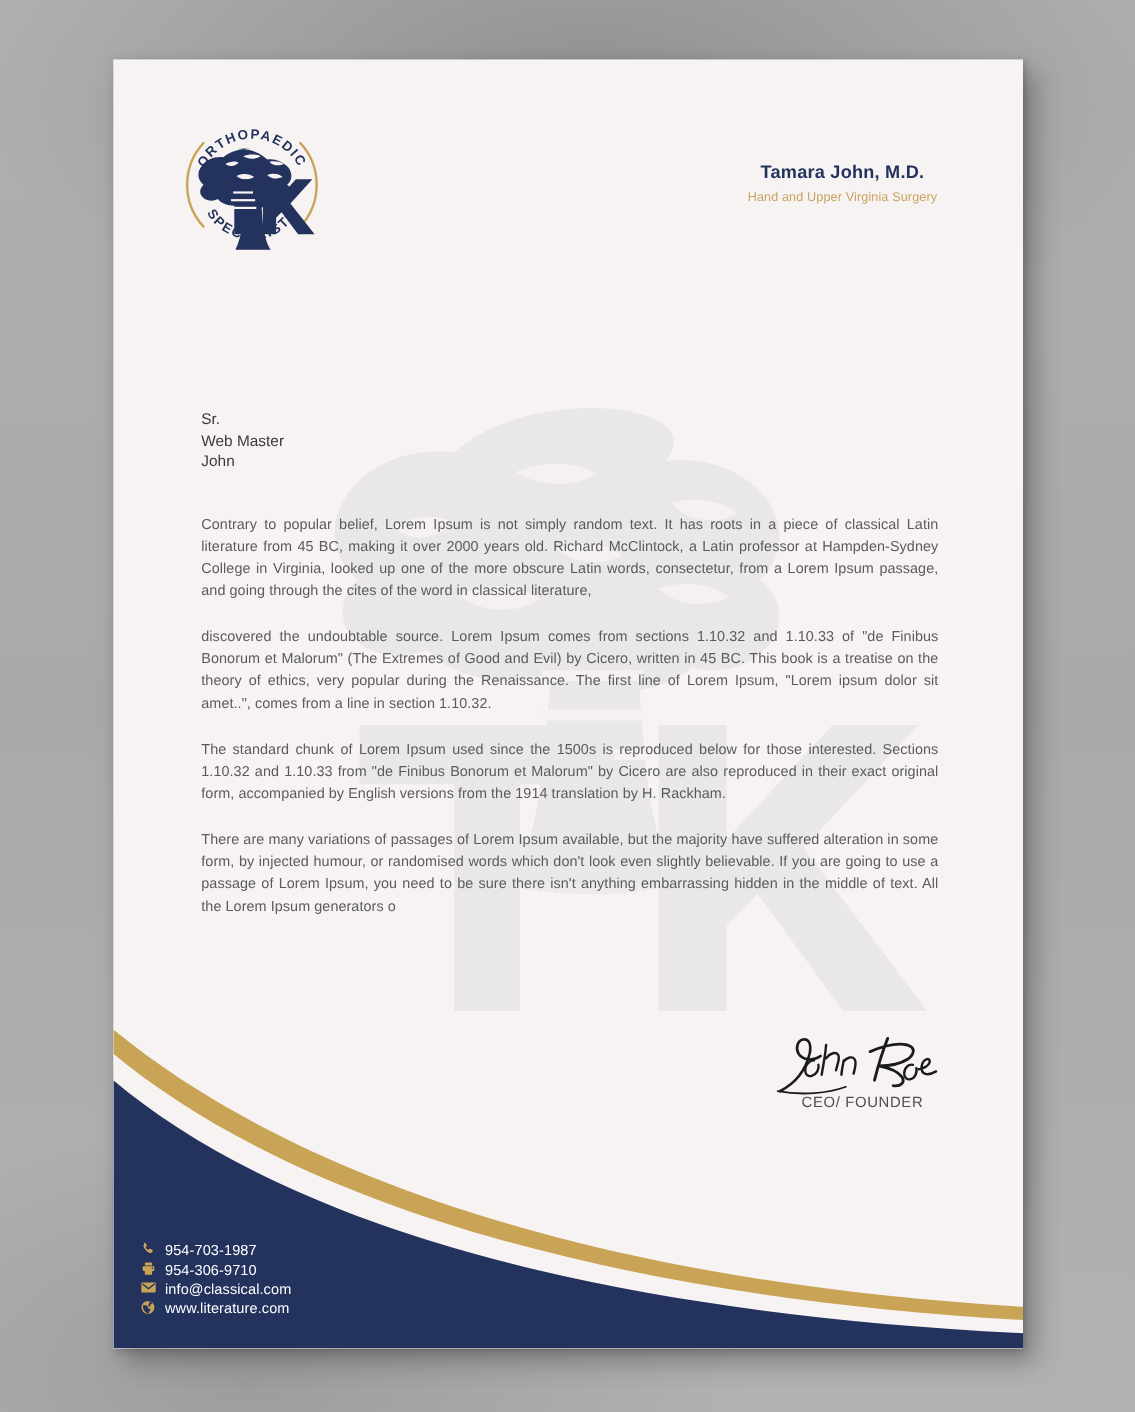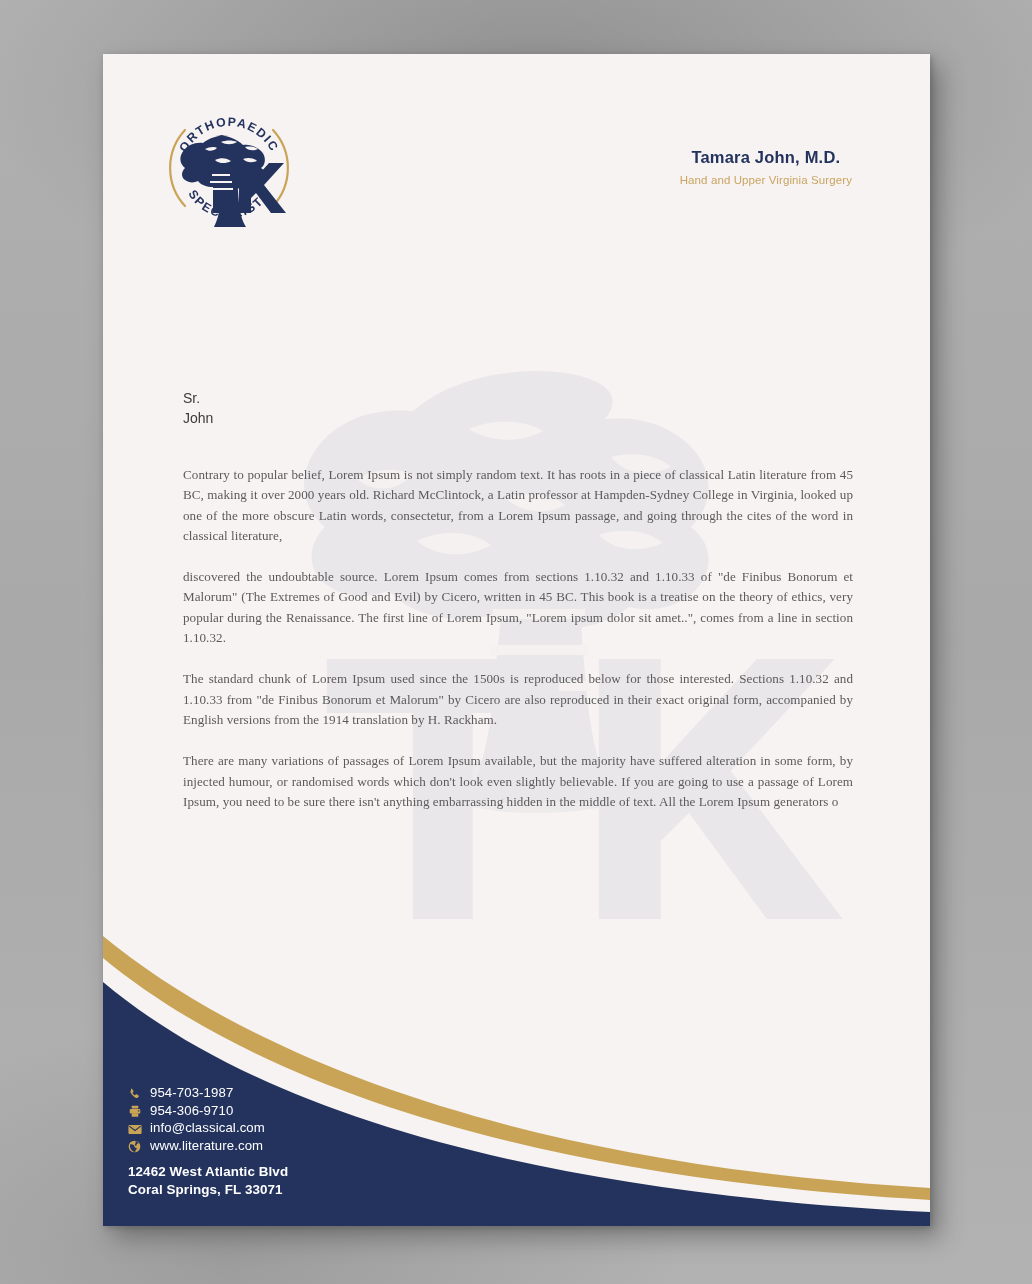--- a/index.html
+++ b/index.html
@@ -33,42 +33,42 @@
   #logo{position:absolute;left:60px;top:48px;width:132px;height:132px;}
   #logo svg{width:100%;height:100%;display:block;}
 
   #doctor{position:absolute;right:78px;top:94px;text-align:center;}
   #doc-name{font-size:16.5px;font-weight:bold;color:#23335e;letter-spacing:.2px;}
   #doc-spec{font-size:11.5px;color:#c9a460;margin-top:7px;letter-spacing:.1px;}
 
   
   #letter{position:absolute;left:80px;top:293px;width:670px;}
   #date{font-size:15px;color:#3c3c3c;letter-spacing:.1px;}
-  #recipient{margin-top:42px;font-size:14px;color:#3a3a3a;line-height:19.5px;}
+  #recipient{margin-top:24px;font-size:14px;color:#3a3a3a;line-height:19.5px;}
   #recipient div{white-space:nowrap;}
 
-  #paragraphs{margin-top:37px;font-family:Liberation Serif, serif;}
+  #paragraphs{margin-top:37px;}
   #paragraphs p{
     margin:0 0 21px 0;font-size:13.1px;line-height:20.3px;color:#5b5b5b;
     text-align:justify;letter-spacing:.05px;
   }
   #paragraphs p:last-child{margin-bottom:0;}
 
   
   #signature{position:absolute;left:586px;top:880px;width:190px;text-align:center;}
   #sig-mark{height:62px;}
   #sig-mark svg{display:block;margin:0 auto;}
   #sig-title{font-size:13.5px;color:#4e4e4e;letter-spacing:.6px;margin-top:-2px;}
 
   
   #footer-art{position:absolute;left:0;bottom:0;width:827px;height:440px;}
   #footer-art svg{display:block;width:100%;height:100%;}
 
   #contact{position:absolute;left:25px;bottom:28px;color:#ffffff;}
-  .c-row{display:flex;align-items:flex-end;height:17.5px;margin-bottom:0px;}
+  .c-row{display:flex;align-items:flex-start;height:17.5px;margin-bottom:0px;}
   .c-ico{width:22px;height:15px;display:flex;align-items:center;justify-content:flex-start;color:#c9a456;}
   .c-ico svg{display:block;}
   .c-txt{font-size:13.2px;line-height:17.5px;letter-spacing:.1px;}
   #address{margin-top:9px;font-size:13.4px;font-weight:bold;line-height:17.5px;letter-spacing:.1px;}
 </style>
 </head>
 <body>
 
 <div id="page">
 
@@ -140,31 +140,57 @@
 
   <div id="doctor">
     <div id="doc-name">Tamara John, M.D.</div>
     <div id="doc-spec">Hand and Upper Virginia Surgery</div>
   </div>
 
   <div id="letter">
 
     <div id="recipient">
       <div>Sr.</div>
+      <div>Web Master</div>
       <div>John</div>
     </div>
 
     <div id="paragraphs">
       <p>Contrary to popular belief, Lorem Ipsum is not simply random text. It has roots in a piece of classical Latin literature from 45 BC, making it over 2000 years old. Richard McClintock, a Latin professor at Hampden-Sydney College in Virginia, looked up one of the more obscure Latin words, consectetur, from a Lorem Ipsum passage, and going through the cites of the word in classical literature,</p>
       <p>discovered the undoubtable source. Lorem Ipsum comes from sections 1.10.32 and 1.10.33 of "de Finibus Bonorum et Malorum" (The Extremes of Good and Evil) by Cicero, written in 45 BC. This book is a treatise on the theory of ethics, very popular during the Renaissance. The first line of Lorem Ipsum, "Lorem ipsum dolor sit amet..", comes from a line in section 1.10.32.</p>
       <p>The standard chunk of Lorem Ipsum used since the 1500s is reproduced below for those interested. Sections 1.10.32 and 1.10.33 from "de Finibus Bonorum et Malorum" by Cicero are also reproduced in their exact original form, accompanied by English versions from the 1914 translation by H. Rackham.</p>
       <p>There are many variations of passages of Lorem Ipsum available, but the majority have suffered alteration in some form, by injected humour, or randomised words which don't look even slightly believable. If you are going to use a passage of Lorem Ipsum, you need to be sure there isn't anything embarrassing hidden in the middle of text. All the Lorem Ipsum generators o</p>
     </div>
   </div>
 
+  <div id="signature">
+    <div id="sig-mark">
+      <svg width="170" height="62" viewBox="0 0 170 62" xmlns="http://www.w3.org/2000/svg">
+        <g fill="none" stroke="#1b1b1b" stroke-linecap="round" stroke-linejoin="round">
+
+          <path d="M10 58C26 50 34 36 37 24c2-9-1-14-6-13-5 1-7 8-4 13 4 6 13 7 20 2" stroke-width="2.4"></path>
+
+          <path d="M41 30c-4 0-8 4-8 9 0 4 3 6 6 5 4-1 7-6 6-10" stroke-width="2.2"></path>
+
+          <path d="M52 16c-1 12-3 20-4 27M52 28c4-5 9-6 11-3 2 3-1 9-2 14" stroke-width="2.2"></path>
+
+          <path d="M68 30c-1 6-2 10-2 13M68 31c3-4 8-5 10-2 2 3 0 9-1 13" stroke-width="2.2"></path>
+
+          <path d="M96 48c4-16 8-28 12-38M92 22c14-6 26-8 34-6 7 2 7 8 0 13-6 4-16 6-26 6 10 2 18 6 21 10 3 5-1 9-8 8" stroke-width="2.6"></path>
+
+          <path d="M131 34c-4-1-8 3-8 8 0 4 3 6 6 5 4-1 6-6 5-10" stroke-width="2.2"></path>
+
+          <path d="M136 38c5-1 9-3 10-6 1-2-1-4-3-3-3 1-5 6-4 10 1 4 6 5 13 1" stroke-width="2.2"></path>
+
+          <path d="M8 58c22 4 46 2 62-4" stroke-width="1.6"></path>
+        </g>
+      </svg>
+    </div>
+    <div id="sig-title">CEO/ FOUNDER</div>
+  </div>
 
   <div id="footer-art">
     <svg viewBox="0 0 827 440" preserveAspectRatio="none" xmlns="http://www.w3.org/2000/svg">
 
       <path d="M0 196 C 150 322 420 406 827 426 L827 440 L0 440 Z" fill="#23335e"></path>
 
       <path d="M0 172 C 160 304 440 392 827 414 L827 423 C 430 402 152 316 0 184 Z" fill="#f7f3f2"></path>
 
       <path d="M0 150 C 168 288 452 380 827 402 L827 414 C 440 392 160 304 0 172 Z" fill="#c9a456"></path>
     </svg>
@@ -207,19 +233,15 @@
       <span class="c-ico">
         <svg width="13" height="13" viewBox="0 0 16 16" xmlns="http://www.w3.org/2000/svg">
           <circle cx="8" cy="8" r="7.2" fill="#c9a456"></circle>
           <path d="M3 5c1.6.9 3 .4 4.2 1.3.9.7.2 1.8 1 2.6.8.8 2.2.3 2.6 1.4.3.9-.6 1.6-1.3 2.4-.6.7-.4 1.6-.4 2.2-2.6-.2-5-2-6-4.4C2.3 8.7 2.3 6.6 3 5z" fill="#23335e"></path>
           <path d="M9.6 1.2c1.5.5 2.8 1.5 3.6 2.9-.8.5-2 .3-2.5 1-.5.7.3 1.6-.6 2-.8.3-1.6-.6-1.6-1.5 0-1 1-1.3 1-2.2 0-.8-.6-1.3.1-2.2z" fill="#23335e"></path>
         </svg>
       </span>
       <span class="c-txt">www.literature.com</span>
     </div>
 
-    <div id="address">
-      <div>12462 West Atlantic Blvd</div>
-      <div>Coral Springs, FL 33071</div>
-    </div>
   </div>
 
 </div>
 
 </body></html>

